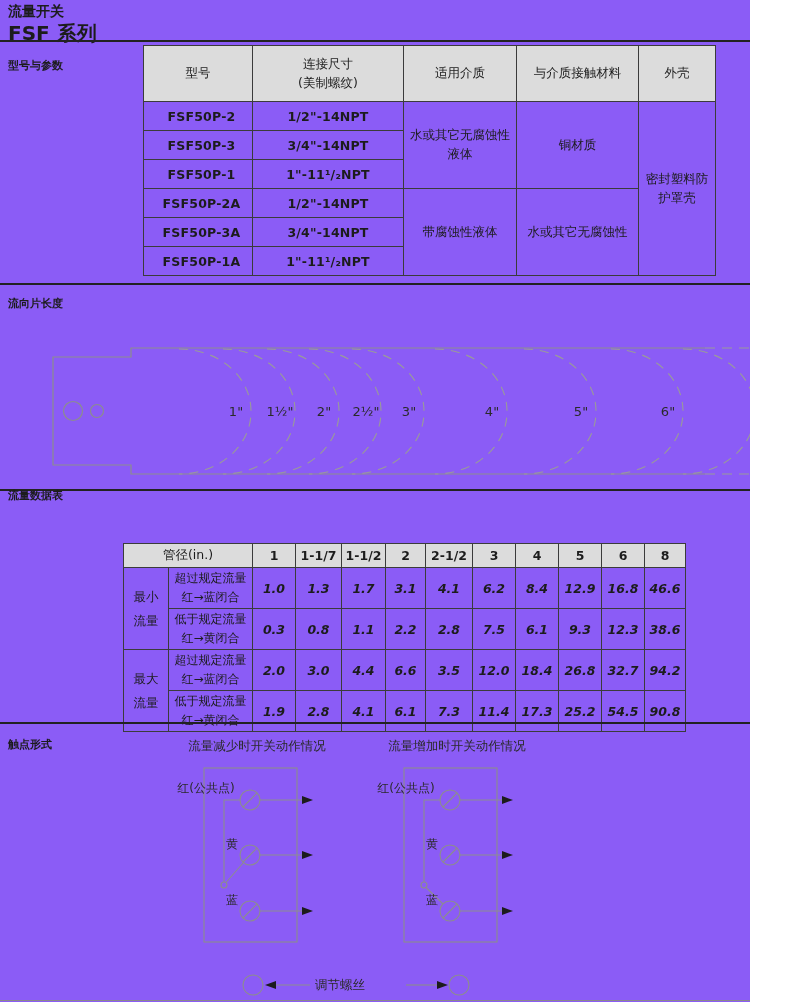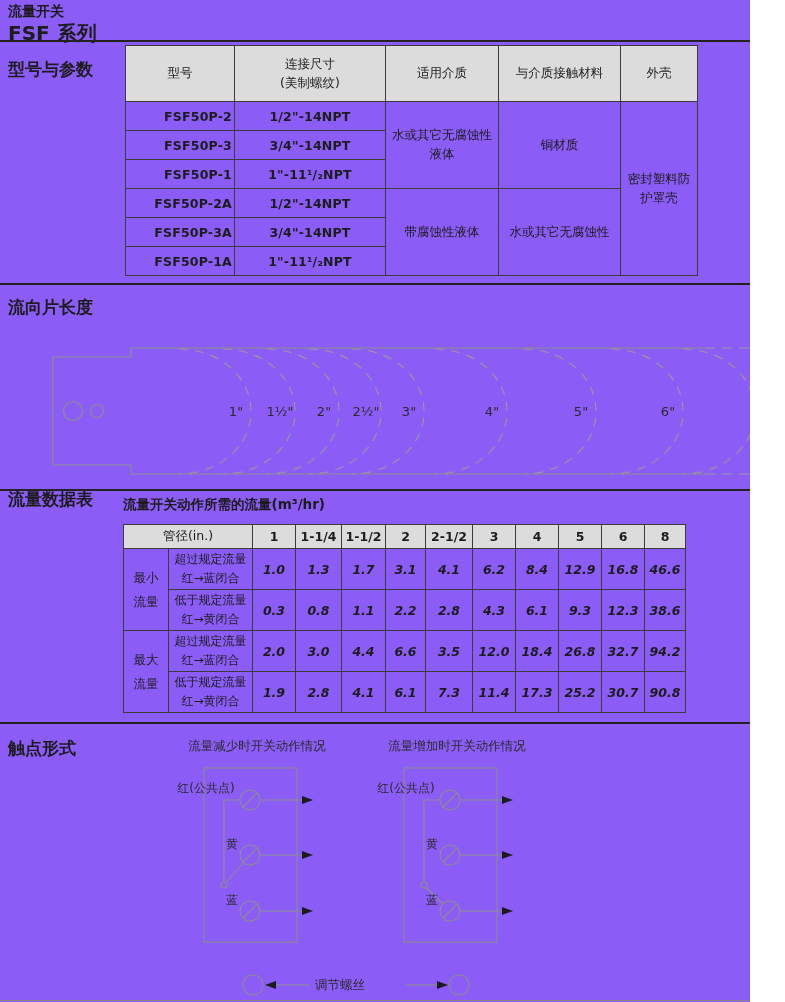--- a/index.html
+++ b/index.html
@@ -5,36 +5,36 @@
   html,body { margin:0; padding:0; background:#fff; }
   .page {
     position:relative; width:750px; height:1002px; background:#8b5cf6;
     font-family:"DejaVu Sans","Liberation Sans",sans-serif; color:#1c1c1c;
     overflow:hidden;
   }
   .doc-title { position:absolute; left:8px; top:3px; font-size:14px; font-weight:bold; }
   .doc-subtitle { position:absolute; left:8px; top:20px; font-size:20px; font-weight:bold; }
   .rule { position:absolute; left:0; width:785px; height:0; border-top:2px solid #222; }
   .rule.thin { border-top:1px solid #8a8a8a; }
-  .section-label { position:absolute; left:8px; font-size:17px; font-weight:bold; white-space:nowrap; }
+  .section-label { position:absolute; left:8px; font-size:11px; font-weight:bold; white-space:nowrap; }
 
   table { border-collapse:collapse; table-layout:fixed; position:absolute; }
   td, th { border:1px solid #3b3b3b; text-align:center; vertical-align:middle;
            font-size:12.5px; font-weight:normal; padding:0 2px; overflow:hidden; }
   th { background:#dcdcdc; }
 
-  .models { left:125px; top:45px; width:572px; }
+  .models { left:143px; top:45px; width:572px; }
   .models thead tr { height:56px; }
   .models tbody tr { height:29px; }
-  .models td.model-col { text-align:right; padding-left:9px; }
+  .models td.model-col { text-align:center; padding-left:9px; }
   .latin { font-weight:bold; font-size:12.5px; letter-spacing:0.2px; }
   .two-line div { line-height:1.5; }
 
   .flow-title { position:absolute; left:123px; top:496px; font-size:13.5px; font-weight:bold; }
-  .flow { left:123px; top:524px; width:562px; }
+  .flow { left:123px; top:543px; width:562px; }
   .flow thead tr { height:24px; }
   .flow tbody tr { height:41px; }
   .flow th.num { font-weight:bold; }
   .flow td.val { font-weight:bold;font-style:italic; }
   .flow td.desc { font-size:12px; line-height:1.55; padding:0; }
   .flow td.grp div { line-height:1.9; }
 
   svg text { font-family:"DejaVu Sans","Liberation Sans",sans-serif; fill:#2a2a2a; }
   .vane-svg { position:absolute; left:0; top:335px; }
   .contact-svg { position:absolute; left:0; top:735px; }
@@ -141,42 +141,41 @@
       <text x="409" y="81">3"</text>
       <text x="492" y="81">4"</text>
       <text x="581" y="81">5"</text>
       <text x="668" y="81">6"</text>
     </g>
   </svg>
 
   <div class="rule" style="top:489px"></div>
 
   <div class="section-label" style="top:488px">流量数据表</div>
-  <div class="flow-title">流量开关动作所需的流量(m³/hr)</div>
 
   <table class="flow">
     <colgroup>
       <col style="width:45px">
         <col style="width:84px">
       <col style="width:43px">
         <col style="width:46px">
         <col style="width:44px">
         <col style="width:40px">
       <col style="width:47px">
         <col style="width:43px">
         <col style="width:43px">
         <col style="width:43px">
       <col style="width:43px">
         <col style="width:41px">
     </colgroup>
     <thead>
       <tr>
         <th colspan="2">管径(in.)</th>
         <th class="num">1</th>
-        <th class="num">1-1/4</th>
+        <th class="num">1-1/7</th>
         <th class="num">1-1/2</th>
         <th class="num">2</th>
         <th class="num">2-1/2</th>
         <th class="num">3</th>
         <th class="num">4</th>
         <th class="num">5</th>
         <th class="num">6</th>
         <th class="num">8</th>
       </tr>
     </thead>
@@ -204,21 +203,21 @@
       <tr>
         <td class="desc">
           <div>低于规定流量</div>
           <div>红→黄闭合</div>
         </td>
         <td class="val">0.3</td>
         <td class="val">0.8</td>
         <td class="val">1.1</td>
         <td class="val">2.2</td>
         <td class="val">2.8</td>
-        <td class="val">4.3</td>
+        <td class="val">7.5</td>
         <td class="val">6.1</td>
         <td class="val">9.3</td>
         <td class="val">12.3</td>
         <td class="val">38.6</td>
       </tr>
       <tr>
         <td rowspan="2" class="grp">
           <div>最大</div>
           <div>流量</div>
         </td>
@@ -243,21 +242,21 @@
           <div>红→黄闭合</div>
         </td>
         <td class="val">1.9</td>
         <td class="val">2.8</td>
         <td class="val">4.1</td>
         <td class="val">6.1</td>
         <td class="val">7.3</td>
         <td class="val">11.4</td>
         <td class="val">17.3</td>
         <td class="val">25.2</td>
-        <td class="val">30.7</td>
+        <td class="val">54.5</td>
         <td class="val">90.8</td>
       </tr>
     </tbody>
   </table>
 
   <div class="rule" style="top:722px"></div>
 
   <div class="section-label" style="top:737px">触点形式</div>
 
   <svg class="contact-svg" width="785" height="267" viewBox="0 0 785 267">

